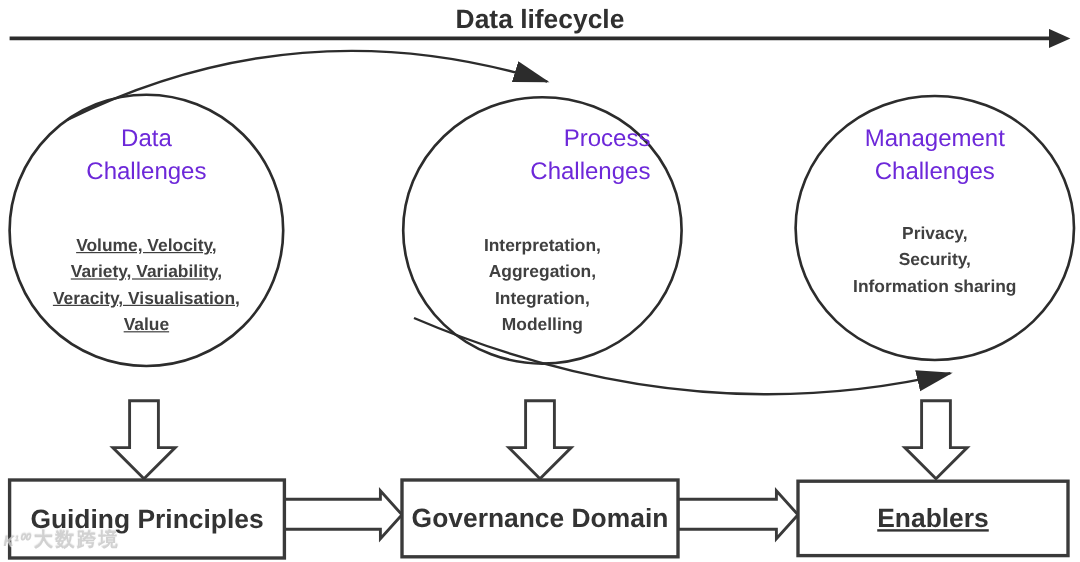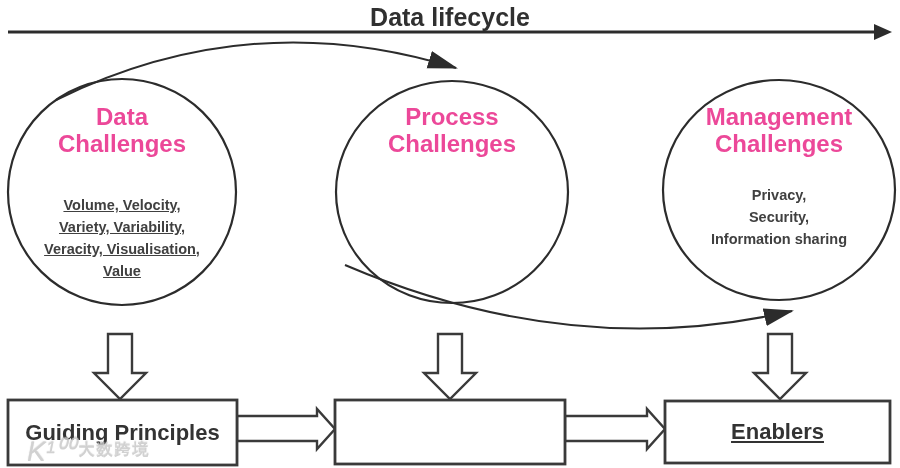--- a/index.html
+++ b/index.html
@@ -19,50 +19,50 @@
     overflow:hidden;
   }
   svg.layer{position:absolute;left:0;top:0;width:900px;height:468px;}
   .ink-stroke{stroke:var(--ink);fill:none;}
   .ink-fill{fill:var(--ink);}
   .block-shape{fill:#ffffff;stroke:var(--box-border);stroke-width:2.4;stroke-linejoin:miter;}
   .box-rect{fill:#ffffff;stroke:var(--box-border);stroke-width:2.8;}
   .txt{position:absolute;color:var(--text);white-space:pre-line;text-align:center;}
   .page-title{
     left:330px;top:3px;width:240px;
-    font-size:25px;font-weight:bold;color:#303030;
+    font-size:22px;font-weight:bold;color:#303030;
   }
   .circle-title{
-    font-size:24px;font-weight:bold;line-height:27px;color:#ec4899;
+    font-size:20px;font-weight:normal;line-height:27px;color:#6d28d9;
   }
   .circle-items{
     font-size:14.5px;font-weight:600;line-height:22px;color:#404040;
   }
   .ct-1{left:32px;top:103px;width:180px;}
-  .ct-2{left:362px;top:103px;width:180px;}
+  .ct-2{left:362px;top:103px;width:180px;text-align:right;}
   .ct-3{left:669px;top:103px;width:220px;text-align:center;}
   .ci-1{left:12px;top:194px;width:220px;text-decoration:underline;}
   .ci-2{left:342px;top:194px;width:220px;}
   .ci-3{left:669px;top:184px;width:220px;}
   .box-label{
     position:absolute;display:flex;align-items:center;justify-content:center;
     font-size:22px;font-weight:bold;color:#333333;
   }
   .bl-1{left:8px;top:400px;width:229px;height:65px;}
   .bl-2{left:335px;top:400px;width:230px;height:64px;}
   .bl-3{left:665px;top:401px;width:225px;height:62px;text-decoration:underline;}
   .watermark{
     position:absolute;left:3px;top:436px;height:28px;
     display:flex;align-items:center;gap:4px;
     color:var(--watermark);
     opacity:0.85;
     text-shadow:0 1px 1px rgba(255,255,255,0.9), 0 -1px 1px rgba(120,120,120,0.35);
     pointer-events:none;
   }
-  .wm-logo{font-size:28px;font-weight:normal;font-style:italic;margin-left:24px;}
+  .wm-logo{font-size:12px;font-weight:bold;font-style:italic;}
   .wm-text{font-size:16px;font-weight:bold;letter-spacing:2px;}
 </style>
 </head>
 <body>
 
 <div class="canvas">
 
   <svg class="layer" viewBox="0 0 900 468">
     <defs>
       <marker id="arrowSmall" markerUnits="userSpaceOnUse" markerWidth="20" markerHeight="18" refX="2" refY="8" orient="auto">
@@ -98,28 +98,33 @@
 
   <div class="txt circle-title ct-1">Data
 Challenges</div>
   <div class="txt circle-items ci-1">Volume, Velocity,
 Variety, Variability,
 Veracity, Visualisation,
 Value</div>
 
   <div class="txt circle-title ct-2">Process
 Challenges</div>
+  <div class="txt circle-items ci-2">Interpretation,
+Aggregation,
+Integration,
+Modelling</div>
 
   <div class="txt circle-title ct-3">Management
 Challenges</div>
   <div class="txt circle-items ci-3">Privacy,
 Security,
 Information sharing</div>
 
   <div class="box-label bl-1">Guiding Principles</div>
+  <div class="box-label bl-2">Governance Domain</div>
   <div class="box-label bl-3">Enablers</div>
 
   <div class="watermark">
     <span class="wm-logo">K¹⁰⁰</span>
     <span class="wm-text">大数跨境</span>
   </div>
 
 </div>
 
 </body></html>

